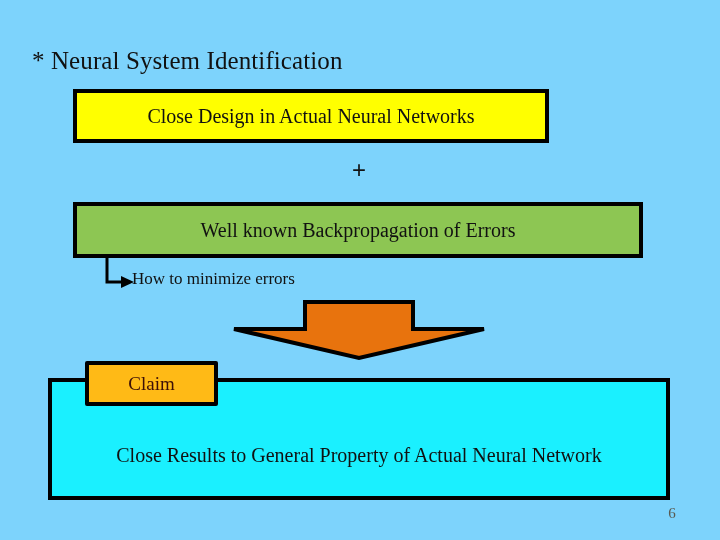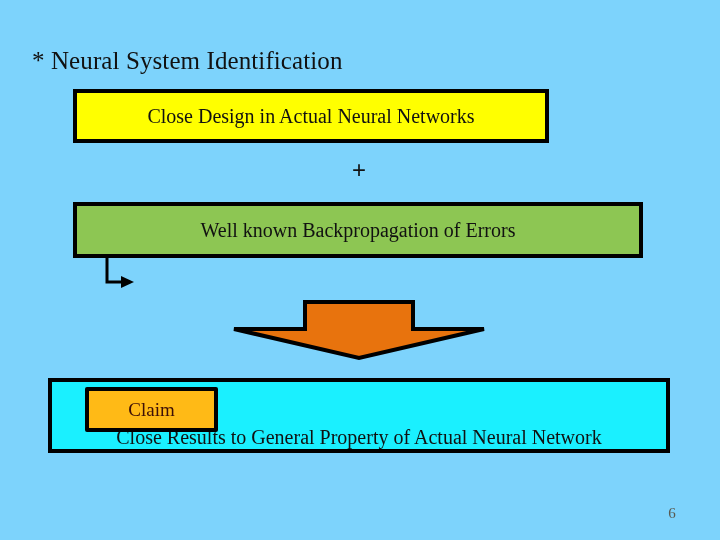--- a/index.html
+++ b/index.html
@@ -56,26 +56,26 @@
     top: 202px;
     width: 570px;
     height: 56px;
     background: #8dc653;
     font-size: 20px;
   }
   .banner-cyan {
     left: 48px;
     top: 378px;
     width: 622px;
-    height: 75px;
+    height: 122px;
     background: #1af0ff;
     font-size: 20px;
     justify-content: flex-start;
     padding-top: 32px;
-    align-items: flex-end;
+    align-items: center;
   }
   .banner-cyan .cyan-text {
     width: 100%;
     text-align: center;
     font-size: 20px;
   }
 
   
   .plus-sign {
     position: absolute;
@@ -123,21 +123,20 @@
     height: 45px;
     box-sizing: border-box;
     background: #ffba16;
     border: 4px solid #000000;
     border-radius: 2px;
     display: flex;
     align-items: center;
     justify-content: center;
     font-size: 19px;
     color: #3d1008;
-    margin-top: 26px;
   }
 
   
   .page-number {
     position: absolute;
     left: 660px;
     top: 505px;
     width: 24px;
     text-align: center;
     font-size: 15px;
@@ -159,20 +158,21 @@
 
   <div class="banner banner-green">
     <span>Well known Backpropagation of Errors</span>
   </div>
 
   <svg class="elbow" viewBox="0 0 42 40">
     <path d="M 7 2 L 7 30 L 22 30" stroke="#000000" stroke-width="3" fill="none"></path>
     <polygon points="21,24 34,30 21,36" fill="#000000"></polygon>
   </svg>
 
+  <div class="minimize-label">How to minimize errors</div>
 
   <svg class="big-arrow" viewBox="0 0 254 62">
     <polygon points="73,2 181,2 181,29 252,29 127,58 2,29 73,29" fill="#e8730d" stroke="#000000" stroke-width="4" stroke-linejoin="miter"></polygon>
   </svg>
 
   <div class="banner banner-cyan">
     <span class="cyan-text">Close Results to General Property of Actual Neural Network</span>
   </div>
 
   <div class="claim-box">

